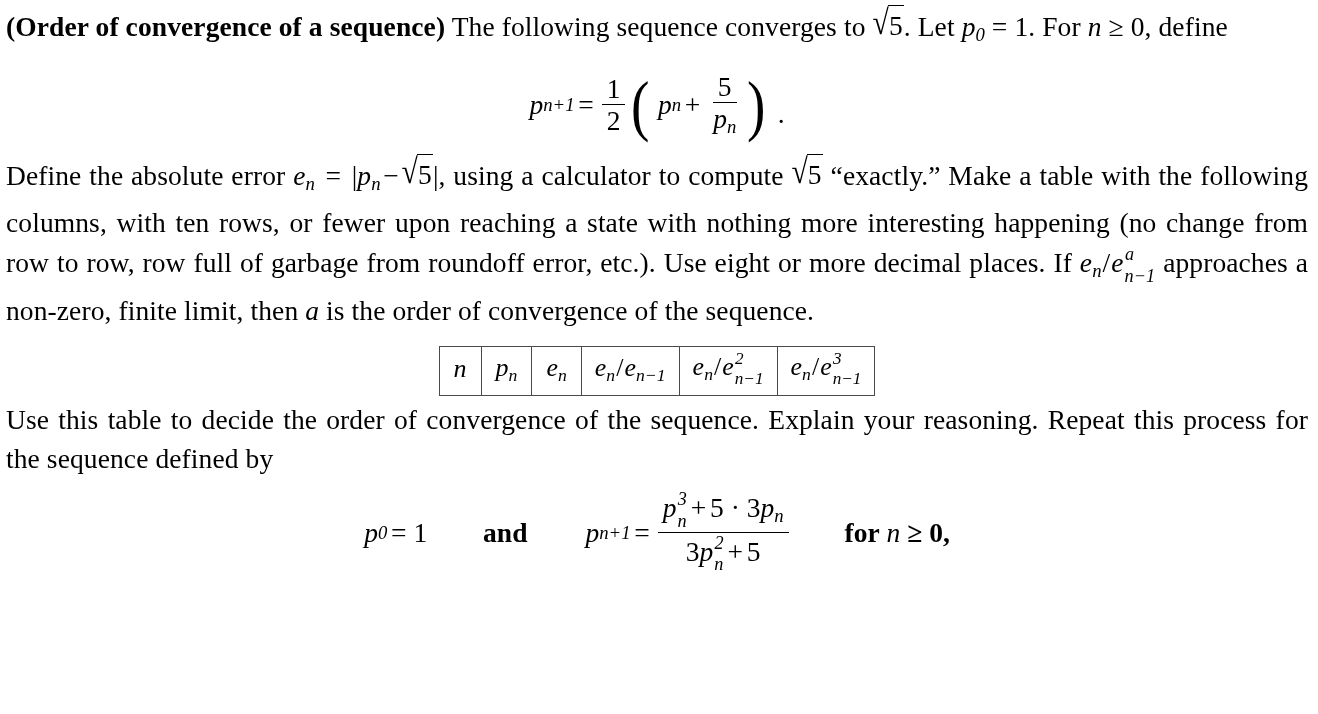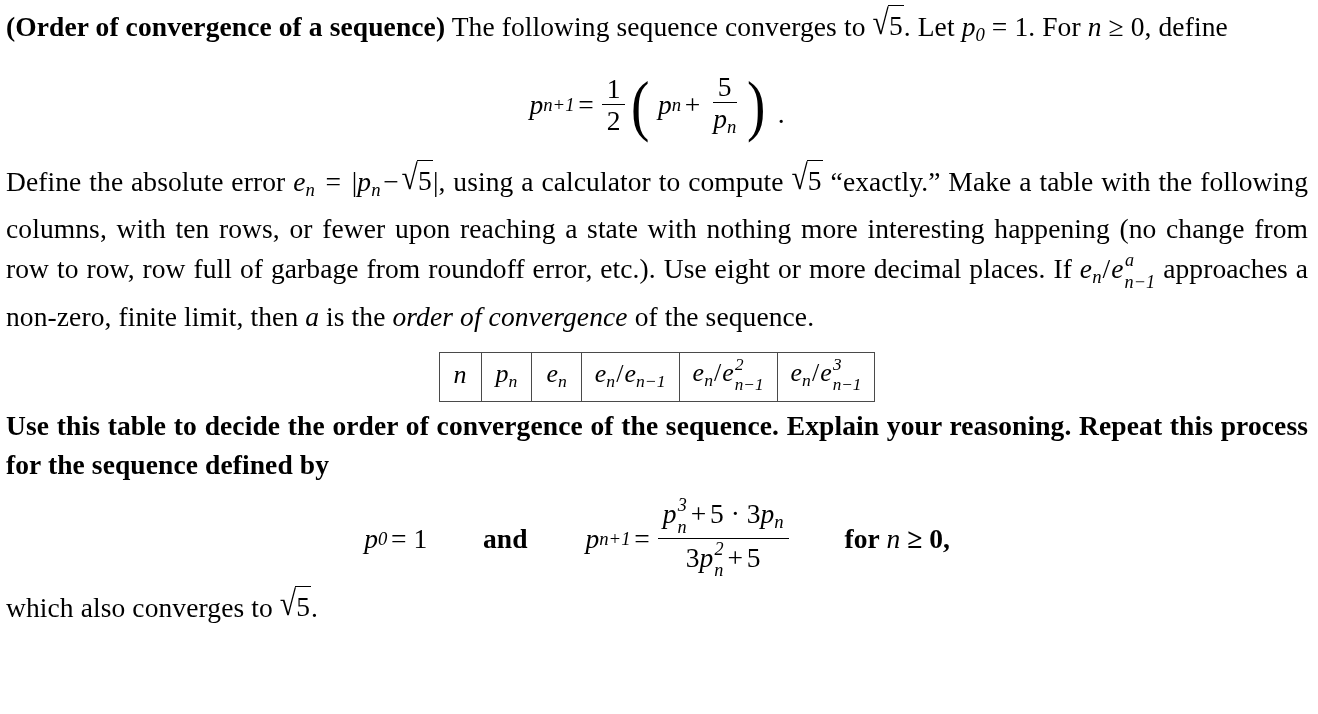--- a/index.html
+++ b/index.html
@@ -25,24 +25,24 @@
   
   .para {
     font-size: 27.5px;
     line-height: 39.5px;
     text-align: justify;
     text-justify: inter-word;
     margin: 0;
     letter-spacing: 0.1px;
   }
   .para.p1 { margin-top: 2px; }
-  .para.p2 { margin-top: 14px; }
-  .para.p3 { margin-top: 4px; font-weight: bold; }
+  .para.p2 { margin-top: 8px; }
+  .para.p3 { margin-top: 4px; }
   .bold { font-weight: bold; }
-  .ital { font-style: italic; }
+  .ital { }
 
   
   .mi {
     font-style: italic;
     font-family: "Liberation Serif", "DejaVu Serif", serif;
   }
   .mn { font-style: normal; }
   .sub {
     font-size: 0.68em;
     vertical-align: -0.28em;
@@ -246,15 +246,14 @@
         <span class="den"><span class="mn">3</span><span class="mi">p</span><span class="supsub">
               <span class="s-up mn">2</span>
               <span class="s-dn">n</span>
             </span><span class="op">+</span><span class="mn">5</span></span>
       </span>
       <span class="gap-md"></span>
       <span class="roman">for</span>&nbsp;<span class="mi">n</span>&nbsp;<span class="roman">≥ 0,</span>
     </div>
   </div>
 
-  <p class="para" style="margin-top:2px"><span>which also converges to</span> <span class="sqrt"><span class="radical">√</span><span class="rad-body">5</span></span><span>.</span></p>
 
 </div>
 
 </body></html>

